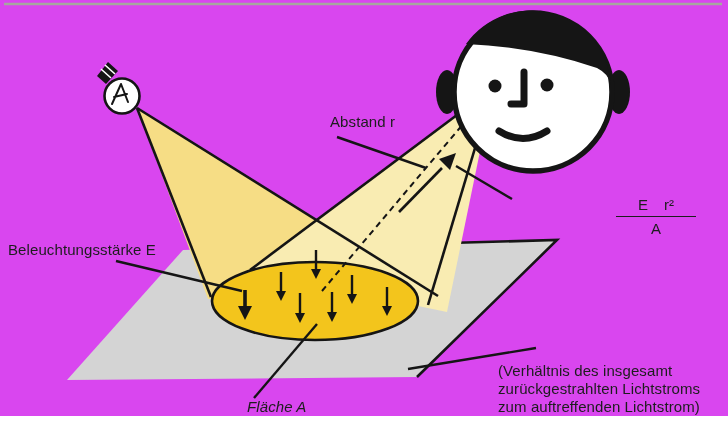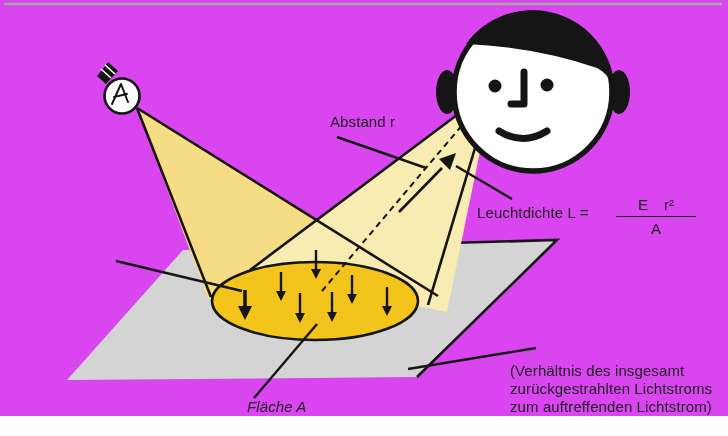--- a/index.html
+++ b/index.html
@@ -98,31 +98,31 @@
       <polygon points="97,76 108,62 118,71 106,84" fill="#151515"></polygon>
       <line x1="101" y1="69" x2="111" y2="78" stroke="#ffffff" stroke-width="1.6"></line>
       <line x1="105" y1="65" x2="115" y2="74" stroke="#ffffff" stroke-width="1.6"></line>
       <circle cx="122" cy="96" r="17.5" fill="#ffffff" stroke="#151515" stroke-width="2.6"></circle>
       <path d="M112,104 L121,84 L128,102 M114,97 L127,94" fill="none" stroke="#151515" stroke-width="2" stroke-linecap="round" stroke-linejoin="round"></path>
     </g>
   </svg>
 
   <div class="label" style="left:330px;top:113px;">Abstand r</div>
 
-  <div class="label" style="left:477px;top:204px;">Leuchtdichte L =</div>
 
   <div class="formula">
     <div class="frac-top">
       <span>E</span>
       <span>r²</span>
     </div>
     <div class="frac-bottom">A</div>
   </div>
 
+  <div class="label" style="left:8px;top:241px;">Beleuchtungsstärke E</div>
 
   <div class="label" style="left:247px;top:398px;font-style:italic;">Fläche A</div>
 
 
-  <div class="label note" style="left:498px;top:362px;margin-left:12px;">(Verhältnis des insgesamt
+  <div class="label note" style="left:498px;top:362px;">(Verhältnis des insgesamt
 zurückgestrahlten Lichtstroms
 zum auftreffenden Lichtstrom)</div>
 
 </div>
 
 </body></html>

